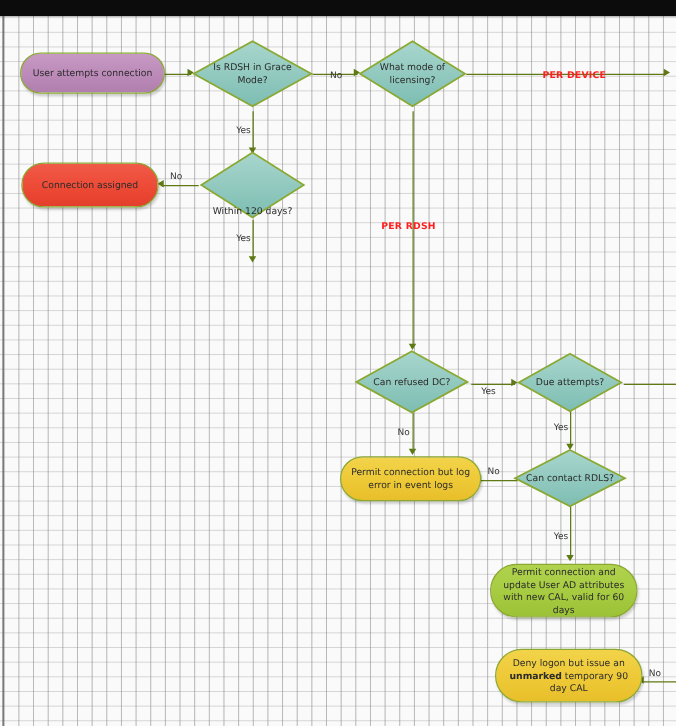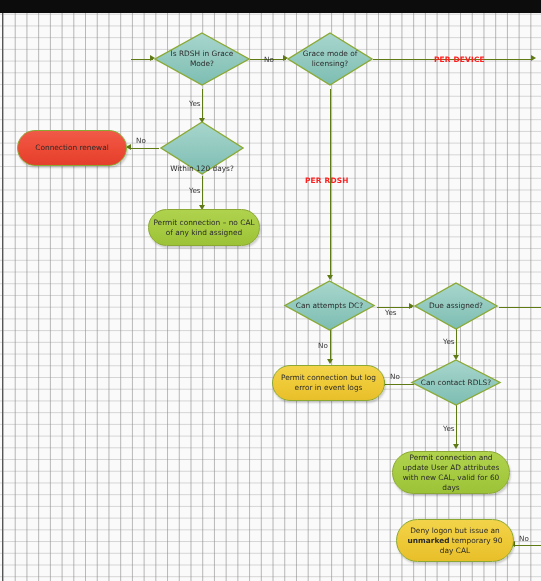--- a/index.html
+++ b/index.html
@@ -137,68 +137,68 @@
   <div class="elabel" style="left:390px;top:372px;">No</div>
 
   <div class="line vline" style="left:455.5px;top:405px;height:42px;"></div>
   <div class="arrow down" style="left:452.7px;top:444px;"></div>
   <div class="elabel" style="left:443px;top:424px;">Yes</div>
 
   <div class="line hline" style="left:514px;top:544.5px;width:27px;"></div>
   <div class="arrow left" style="left:510px;top:541px;"></div>
   <div class="elabel" style="left:519px;top:534px;">No</div>
 
+  <div class="node term purple" style="left:16px;top:42px;width:116px;height:33px;">
+    <span>User attempts connection</span>
+  </div>
 
   <div class="node diamond" style="left:153px;top:31px;width:98px;height:56px;">
     <svg class="dshape" viewBox="0 0 98 56" preserveAspectRatio="none">
       <defs>
           <linearGradient id="gd1" x1="0" y1="0" x2="0" y2="1">
         <stop offset="0" stop-color="#a8d6cd"></stop>
             <stop offset="1" stop-color="#7dbdb2"></stop>
           </linearGradient>
         </defs>
       <polygon points="49,2 96,28 49,54 2,28" fill="url(#gd1)" stroke="#8aa832" stroke-width="1.4"></polygon>
     </svg>
     <span class="dlabel">Is RDSH in Grace Mode?</span>
   </div>
 
   <div class="node diamond" style="left:286px;top:31px;width:88px;height:56px;">
     <svg class="dshape" viewBox="0 0 88 56" preserveAspectRatio="none">
       <polygon points="44,2 86,28 44,54 2,28" fill="url(#gd1)" stroke="#8aa832" stroke-width="1.4"></polygon>
     </svg>
-    <span class="dlabel">Grace mode of licensing?</span>
+    <span class="dlabel">What mode of licensing?</span>
   </div>
 
   <div class="node term red" style="left:17px;top:130px;width:110px;height:36px;">
-    <span>Connection renewal</span>
+    <span>Connection assigned</span>
   </div>
 
   <div class="node diamond" style="left:159px;top:120px;width:86px;height:56px;align-items:flex-end;">
     <svg class="dshape" viewBox="0 0 86 56" preserveAspectRatio="none">
       <polygon points="43,2 84,28 43,54 2,28" fill="url(#gd1)" stroke="#8aa832" stroke-width="1.4"></polygon>
     </svg>
     <span class="dlabel">Within 120 days?</span>
   </div>
 
-  <div class="node term green" style="left:148px;top:209px;width:112px;height:37px;">
-    <span>Permit connection – no CAL of any kind assigned</span>
-  </div>
 
   <div class="node diamond" style="left:283px;top:279px;width:93px;height:53px;">
     <svg class="dshape" viewBox="0 0 93 53" preserveAspectRatio="none">
       <polygon points="46.5,2 91,26.5 46.5,51 2,26.5" fill="url(#gd1)" stroke="#8aa832" stroke-width="1.4"></polygon>
     </svg>
-    <span class="dlabel">Can attempts DC?</span>
+    <span class="dlabel">Can refused DC?</span>
   </div>
 
   <div class="node diamond" style="left:413px;top:281px;width:86px;height:50px;">
     <svg class="dshape" viewBox="0 0 86 50" preserveAspectRatio="none">
       <polygon points="43,2 84,25 43,48 2,25" fill="url(#gd1)" stroke="#8aa832" stroke-width="1.4"></polygon>
     </svg>
-    <span class="dlabel">Due assigned?</span>
+    <span class="dlabel">Due attempts?</span>
   </div>
 
   <div class="node term yellow" style="left:272px;top:365px;width:113px;height:36px;">
     <span>Permit connection but log error in event logs</span>
   </div>
 
   <div class="node diamond" style="left:410px;top:358px;width:92px;height:49px;">
     <svg class="dshape" viewBox="0 0 92 49" preserveAspectRatio="none">
       <polygon points="46,2 90,24.5 46,47 2,24.5" fill="url(#gd1)" stroke="#8aa832" stroke-width="1.4"></polygon>
     </svg>

